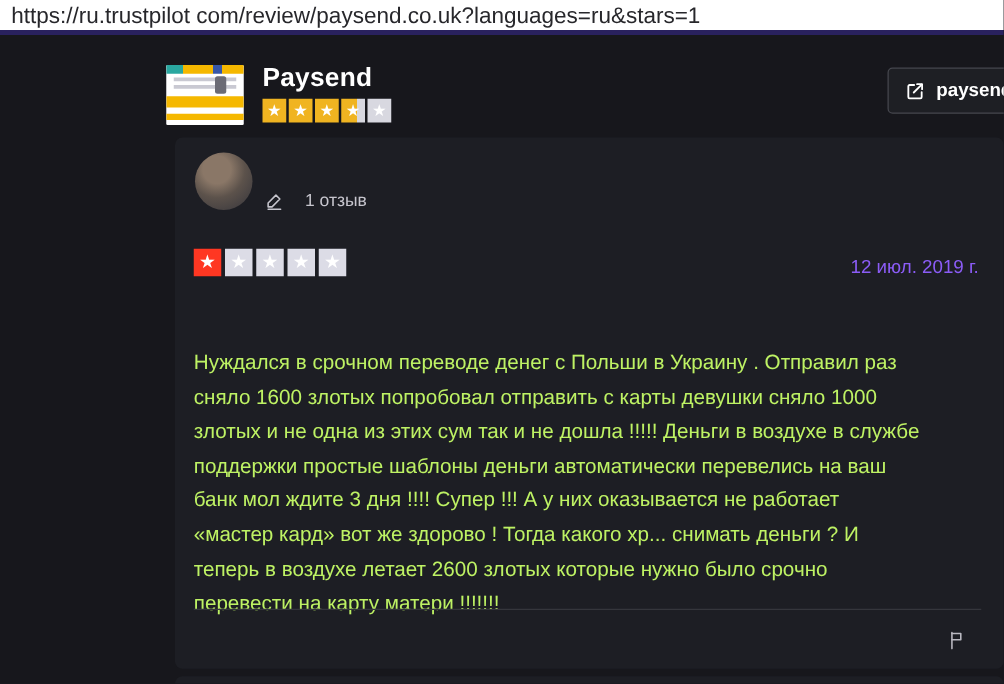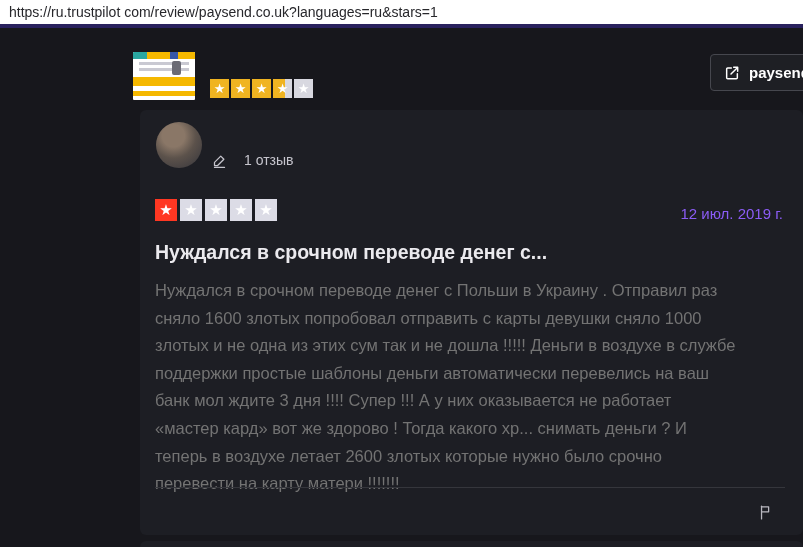--- a/index.html
+++ b/index.html
@@ -5,21 +5,21 @@
   html,body{margin:0;padding:0;}
   body{
     width:803px;height:547px;position:relative;overflow:hidden;
     background:#17171c;
     font-family:"Liberation Sans","DejaVu Sans",sans-serif;
     -webkit-font-smoothing:antialiased;
   }
   
   .url-bar{
     position:absolute;left:0;top:0;width:803px;height:24px;
-    background:#ffffff;color:#27272b;font-size:14px;line-height:24px;
+    background:#ffffff;color:#27272b;font-size:18px;line-height:24px;
     padding-left:9px;box-sizing:border-box;white-space:nowrap;
   }
   .browser-border{position:absolute;left:0;top:24px;width:803px;height:4px;background:#29215e;}
 
   
   .company-header{position:absolute;left:0;top:28px;width:803px;height:82px;}
   .logo-thumb{
     position:absolute;left:133px;top:24px;width:62px;height:48px;background:#ffffff;
     overflow:hidden;border-radius:1px;
   }
@@ -64,21 +64,21 @@
   .review-count{
     position:absolute;left:72px;top:42px;color:#c6c5cd;font-size:14px;
     display:flex;align-items:center;gap:17px;
   }
   .stars-lg{position:absolute;left:15px;top:89px;gap:3px;}
   .stars-lg .star-box{width:22px;height:22px;font-size:15px;line-height:22px;}
   .review-date{position:absolute;right:20px;top:95px;color:#8b5cf6;font-size:15px;}
   .review-title{position:absolute;left:15px;top:131px;color:#ebeaee;font-size:19.5px;font-weight:bold;}
   .review-body{
     position:absolute;left:15px;top:167px;width:640px;
-    color:#737373;font-size:16.5px;line-height:27.6px;white-space:pre-line;
+    color:#bef264;font-size:16.5px;line-height:27.6px;white-space:pre-line;
   }
   .divider{position:absolute;left:15px;top:377px;width:630px;height:1px;background:#35363c;}
   .card-footer{
     position:absolute;left:15px;top:392px;height:30px;display:flex;align-items:center;gap:26px;
     color:#d0cfd6;font-size:15px;margin-top:46px;
   }
   .footer-btn{display:flex;align-items:center;gap:8px;cursor:pointer;}
   .footer-btn b{font-weight:bold;}
   .flag-button{position:absolute;right:28px;top:394px;color:#b9b8c0;}
   svg{display:block;}
@@ -91,20 +91,21 @@
 
 <div class="company-header">
   <div class="logo-thumb">
     <div class="lt-top"></div>
     <div class="lt-line"></div>
     <div class="lt-line"></div>
     <div class="lt-fig"></div>
     <div class="lt-band"></div>
     <div class="lt-band2"></div>
   </div>
+  <div class="company-name">Paysend</div>
   <div class="stars-row stars-sm">
       <span class="star-box" style="background: rgb(240, 180, 33);">★</span>
       <span class="star-box" style="background: rgb(240, 180, 33);">★</span>
       <span class="star-box" style="background: rgb(240, 180, 33);">★</span>
       <span class="star-box" style="background: linear-gradient(90deg, rgb(240, 180, 33) 65%, rgb(216, 216, 224) 65%);">★</span>
       <span class="star-box" style="background: rgb(216, 216, 224);">★</span>
     </div>
   <div class="website-button">
     <svg width="16" height="16" viewBox="0 0 24 24" fill="none" stroke="#ffffff" stroke-width="2.2" stroke-linecap="round" stroke-linejoin="round">
       <path d="M20 13v6a1.5 1.5 0 0 1-1.5 1.5h-13A1.5 1.5 0 0 1 4 19V6a1.5 1.5 0 0 1 1.5-1.5H11"></path>
@@ -127,21 +128,20 @@
 
   <div class="stars-row stars-lg">
       <span class="star-box" style="background: rgb(255, 55, 34);">★</span>
       <span class="star-box" style="background: rgb(220, 220, 230);">★</span>
       <span class="star-box" style="background: rgb(220, 220, 230);">★</span>
       <span class="star-box" style="background: rgb(220, 220, 230);">★</span>
       <span class="star-box" style="background: rgb(220, 220, 230);">★</span>
     </div>
   <div class="review-date">12 июл. 2019 г.</div>
 
-  <div class="review-title">Нуждался в срочном переводе денег с...</div>
   <div class="review-body">Нуждался в срочном переводе денег с Польши в Украину . Отправил раз
 сняло 1600 злотых попробовал отправить с карты девушки сняло 1000
 злотых и не одна из этих сум так и не дошла !!!!! Деньги в воздухе в службе
 поддержки простые шаблоны деньги автоматически перевелись на ваш
 банк мол ждите 3 дня !!!! Супер !!! А у них оказывается не работает
 «мастер кард» вот же здорово ! Тогда какого хр... снимать деньги ? И
 теперь в воздухе летает 2600 злотых которые нужно было срочно
 перевести на карту матери !!!!!!!</div>
 
   <div class="divider"></div>

